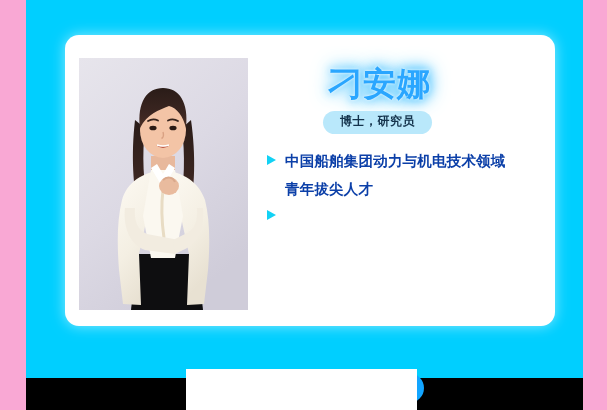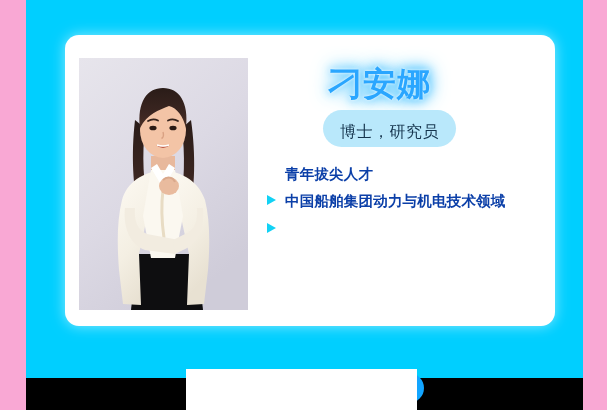--- a/index.html
+++ b/index.html
@@ -92,24 +92,24 @@
   }
 
   
   .badge-row {
     margin: 10px 0 0 58px;
   }
   .badge {
     display: inline-block;
     background: #b9e8fb;
     color: #15344d;
-    font-size: 16px;
-    font-weight: 400;
+    font-size: 12px;
+    font-weight: 700;
     border-radius: 999px;
-    padding: 13px 17px 6px 17px;
+    padding: 4px 17px 6px 17px;
     line-height: 1.1;
     letter-spacing: 0.5px;
   }
 
   
   .bullets {
     margin: 16px 0 0 2px;
   }
   .bullet-item {
     display: flex;
@@ -248,37 +248,37 @@
 
       <div class="person-name">刁安娜</div>
 
       <div class="badge-row">
         <span class="badge">博士，研究员</span>
       </div>
 
       <div class="bullets">
 
         <div class="bullet-item">
+          <span class="bullet-marker">
+              <i class="tri"></i>
+            </span>
+          <span class="bullet-text">中国船舶集团动力与机电技术领域</span>
+        </div>
+
+        <div class="bullet-item">
           <span class="bullet-marker blank">
               <i class="tri"></i>
             </span>
           <span class="bullet-text">青年拔尖人才</span>
         </div>
 
         <div class="bullet-item">
           <span class="bullet-marker">
               <i class="tri"></i>
             </span>
-          <span class="bullet-text">中国船舶集团动力与机电技术领域</span>
-        </div>
-
-        <div class="bullet-item">
-          <span class="bullet-marker">
-              <i class="tri"></i>
-            </span>
         </div>
 
       </div>
     </div>
   </div>
 
   <div class="bottom-strip">
     <div class="blue-pill"></div>
     <div class="white-cover"></div>
   </div>

